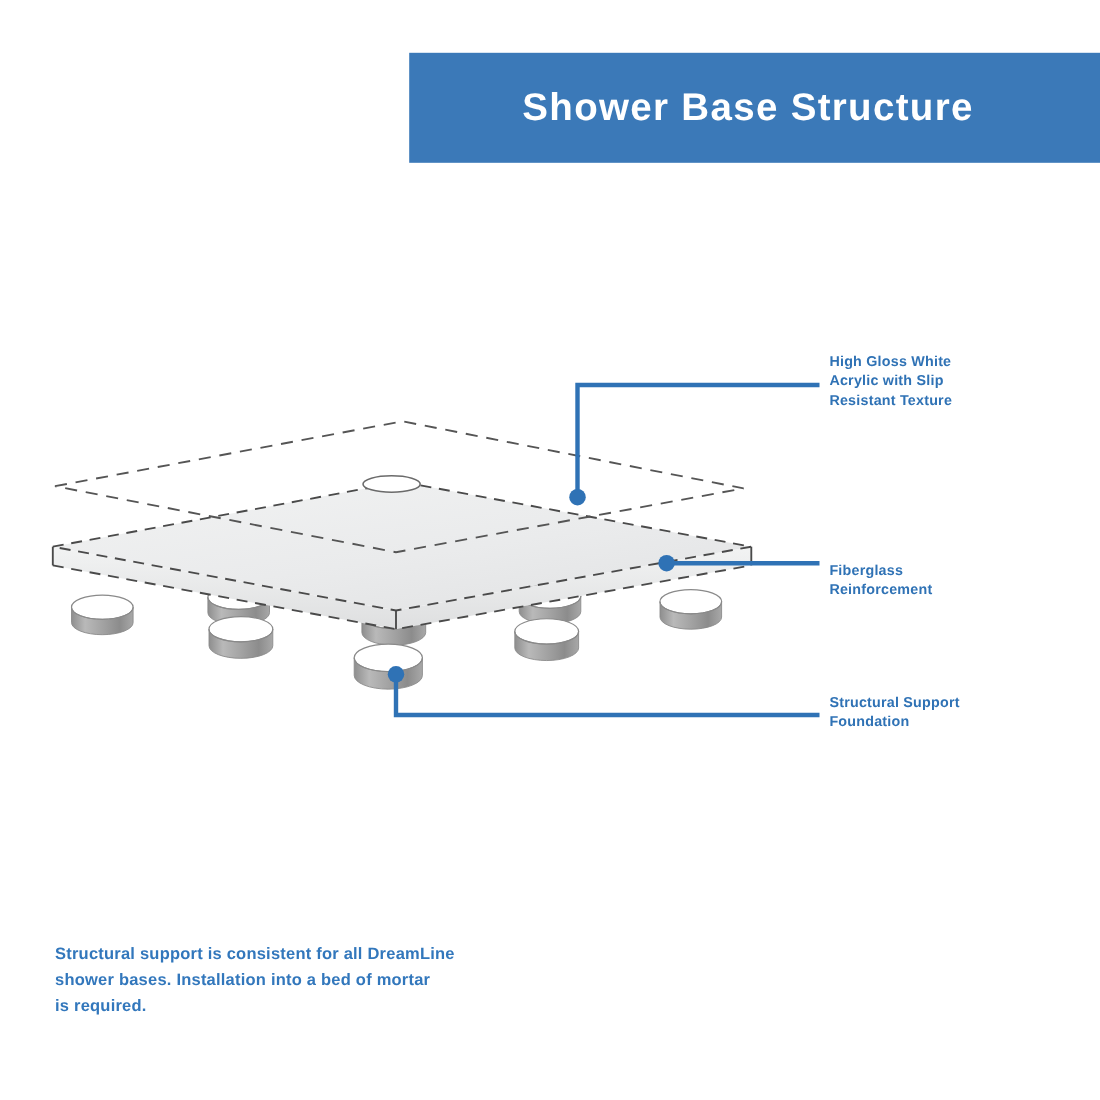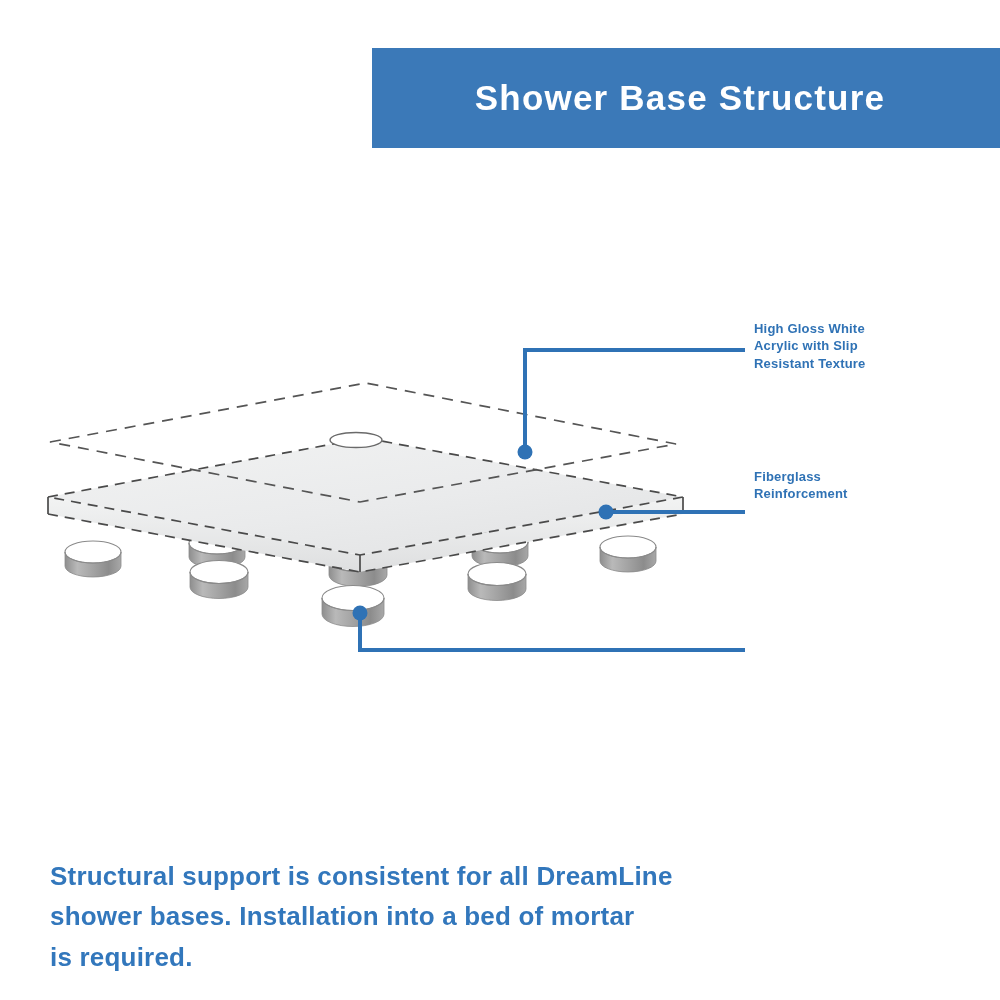--- a/index.html
+++ b/index.html
@@ -50,31 +50,31 @@
     position: absolute;
     color: #2f72b5;
     font-size: 13px;
     font-weight: bold;
     line-height: 1.33;
     letter-spacing: 0.2px;
     font-family: "Liberation Sans", sans-serif;
     white-space: pre-line;
   }
   #callout-label-0 { left: 754px; top: 320px; width: 230px; }
-  #callout-label-1 { left: 754px; top: 468px; width: 230px; }
+  #callout-label-1 { left: 754px; top: 510px; width: 230px; }
   #callout-label-2 { left: 754px; top: 630px; width: 230px; }
 
   
   #footer-note {
     position: absolute;
     left: 50px;
     top: 856px;
     width: 640px;
     color: #3277bc;
-    font-size: 26px;
+    font-size: 15px;
     font-weight: bold;
     line-height: 1.55;
     letter-spacing: 0.2px;
     font-family: "Liberation Sans", sans-serif;
     white-space: pre-line;
   }
 
   
   #diagram-svg {
     position: absolute;
@@ -201,18 +201,20 @@
     </g>
   </svg>
 
   <div class="callout-label" id="callout-label-0">High Gloss White
 Acrylic with Slip
 Resistant Texture</div>
 
   <div class="callout-label" id="callout-label-1">Fiberglass
 Reinforcement</div>
 
+  <div class="callout-label" id="callout-label-2">Structural Support
+Foundation</div>
 
   <div id="footer-note">Structural support is consistent for all DreamLine
 shower bases. Installation into a bed of mortar
 is required.</div>
 
 </div>
 
 </body></html>

